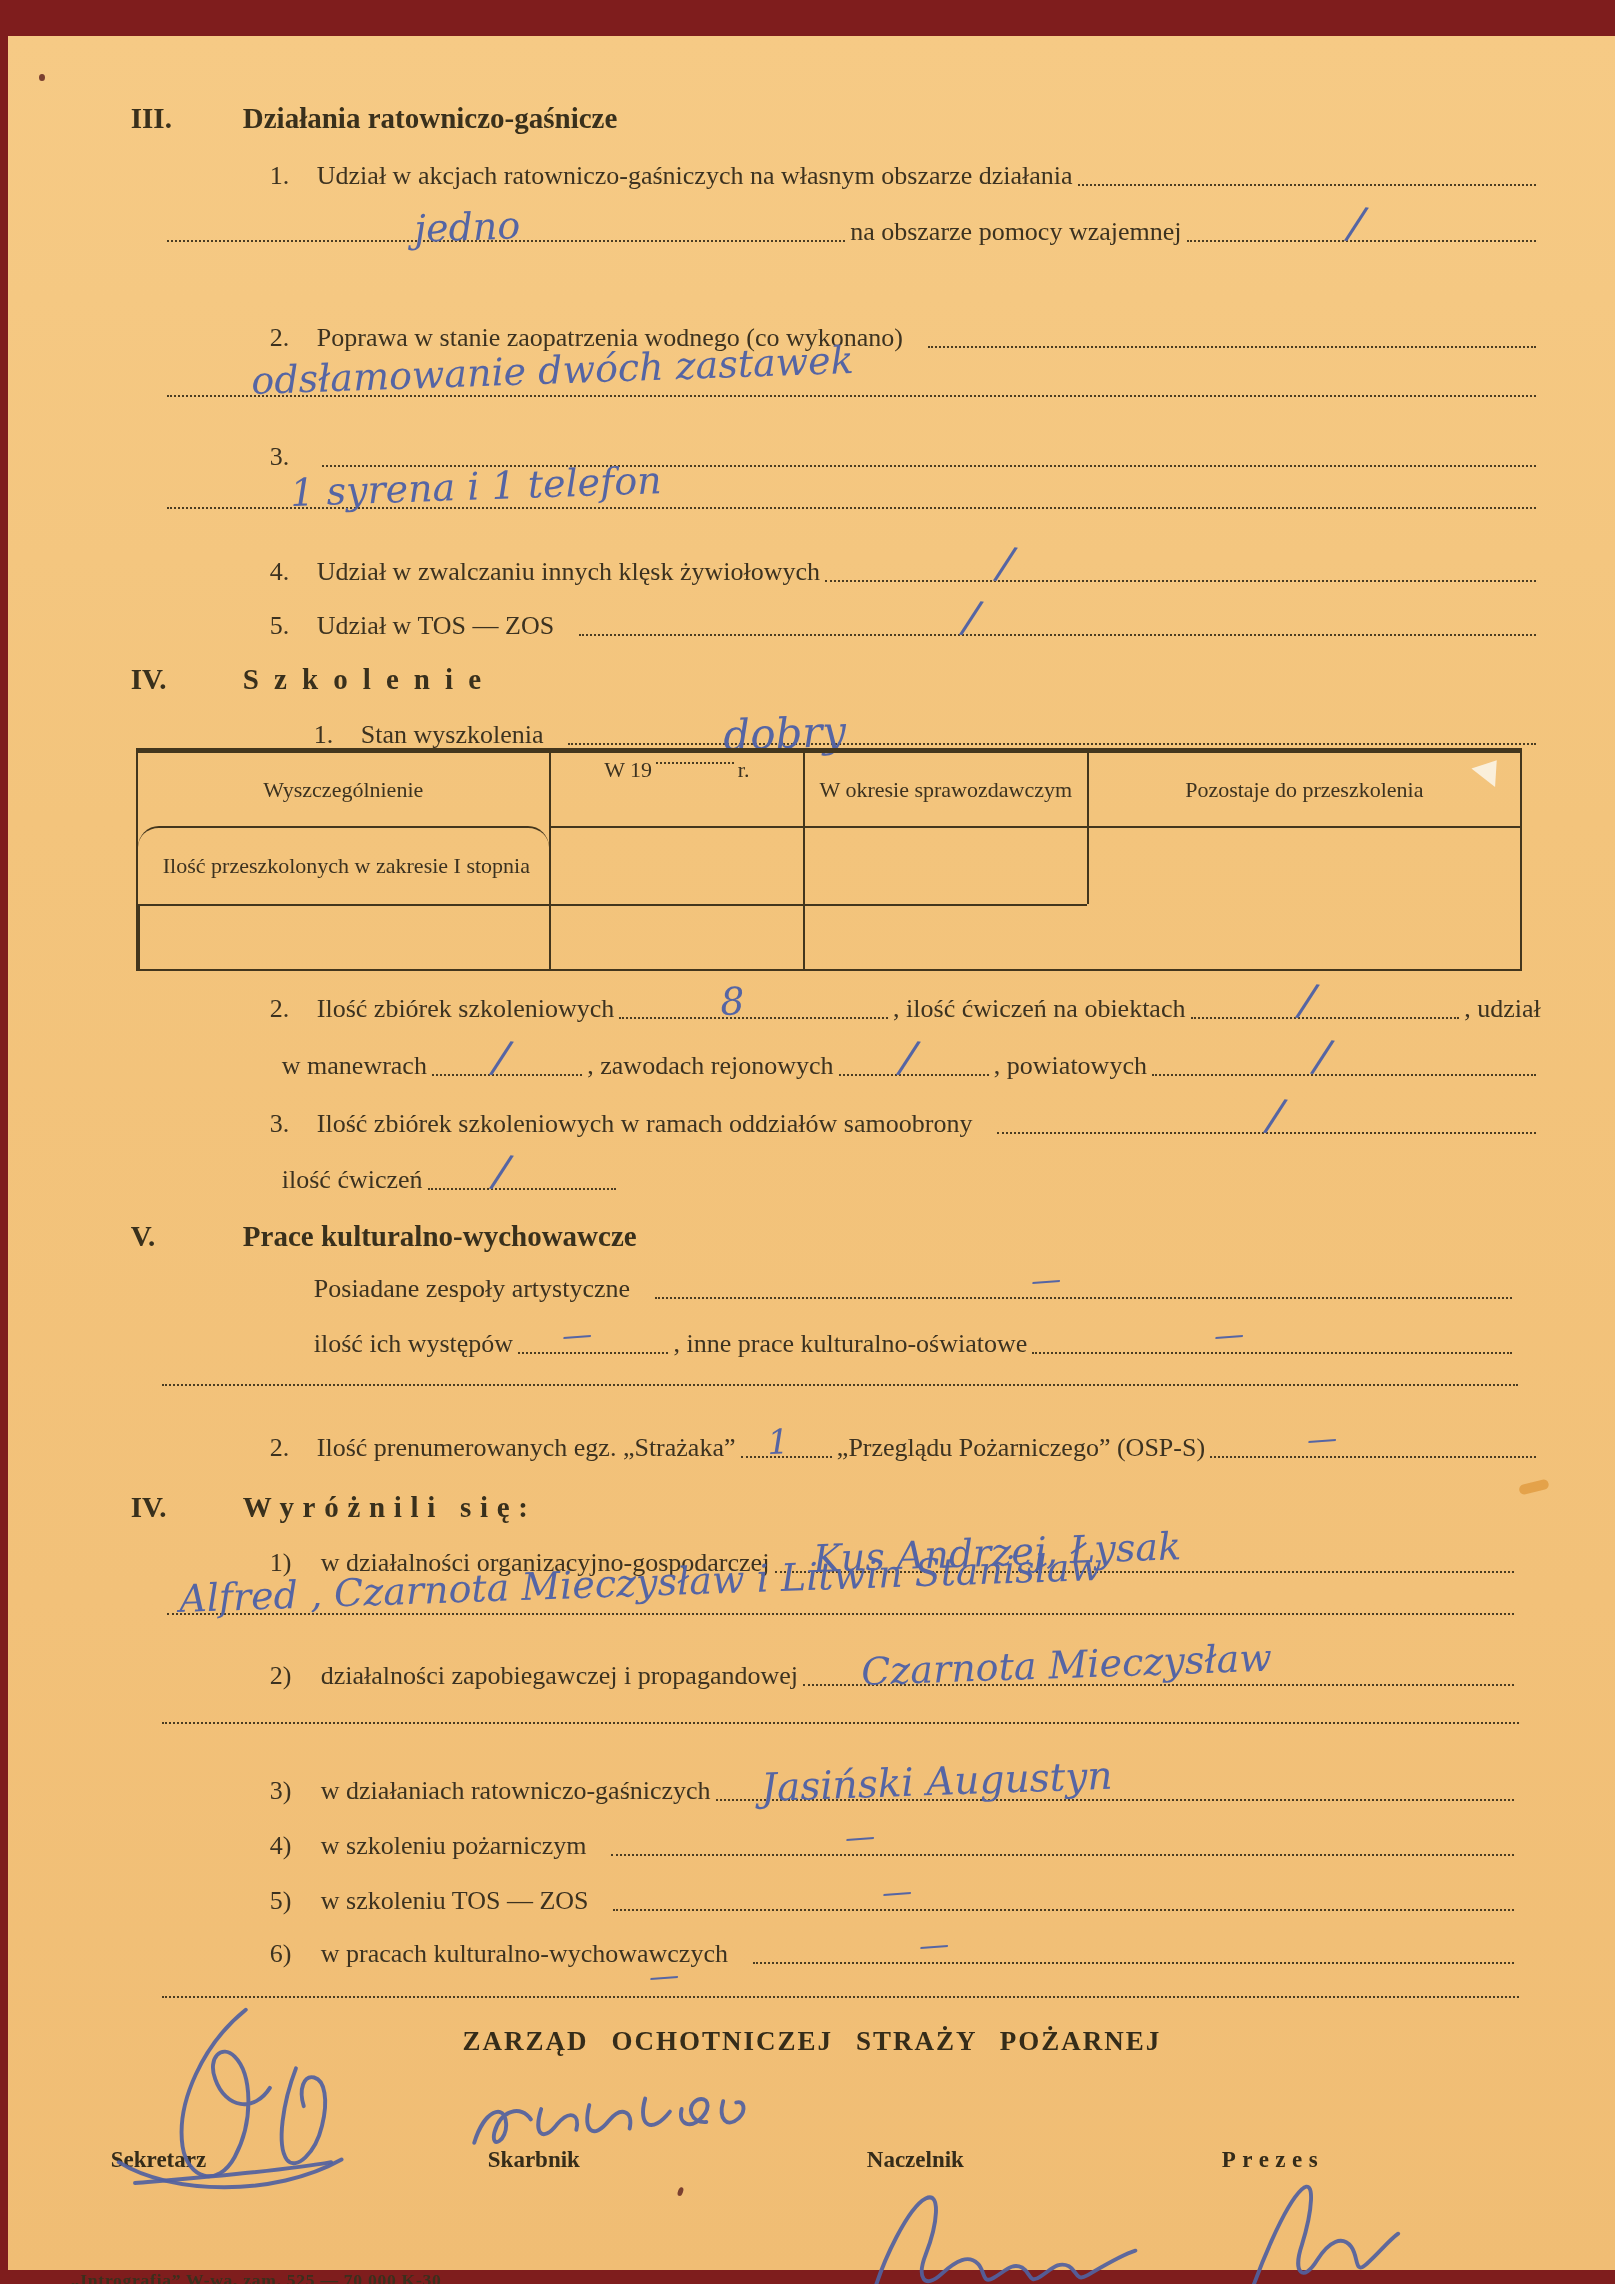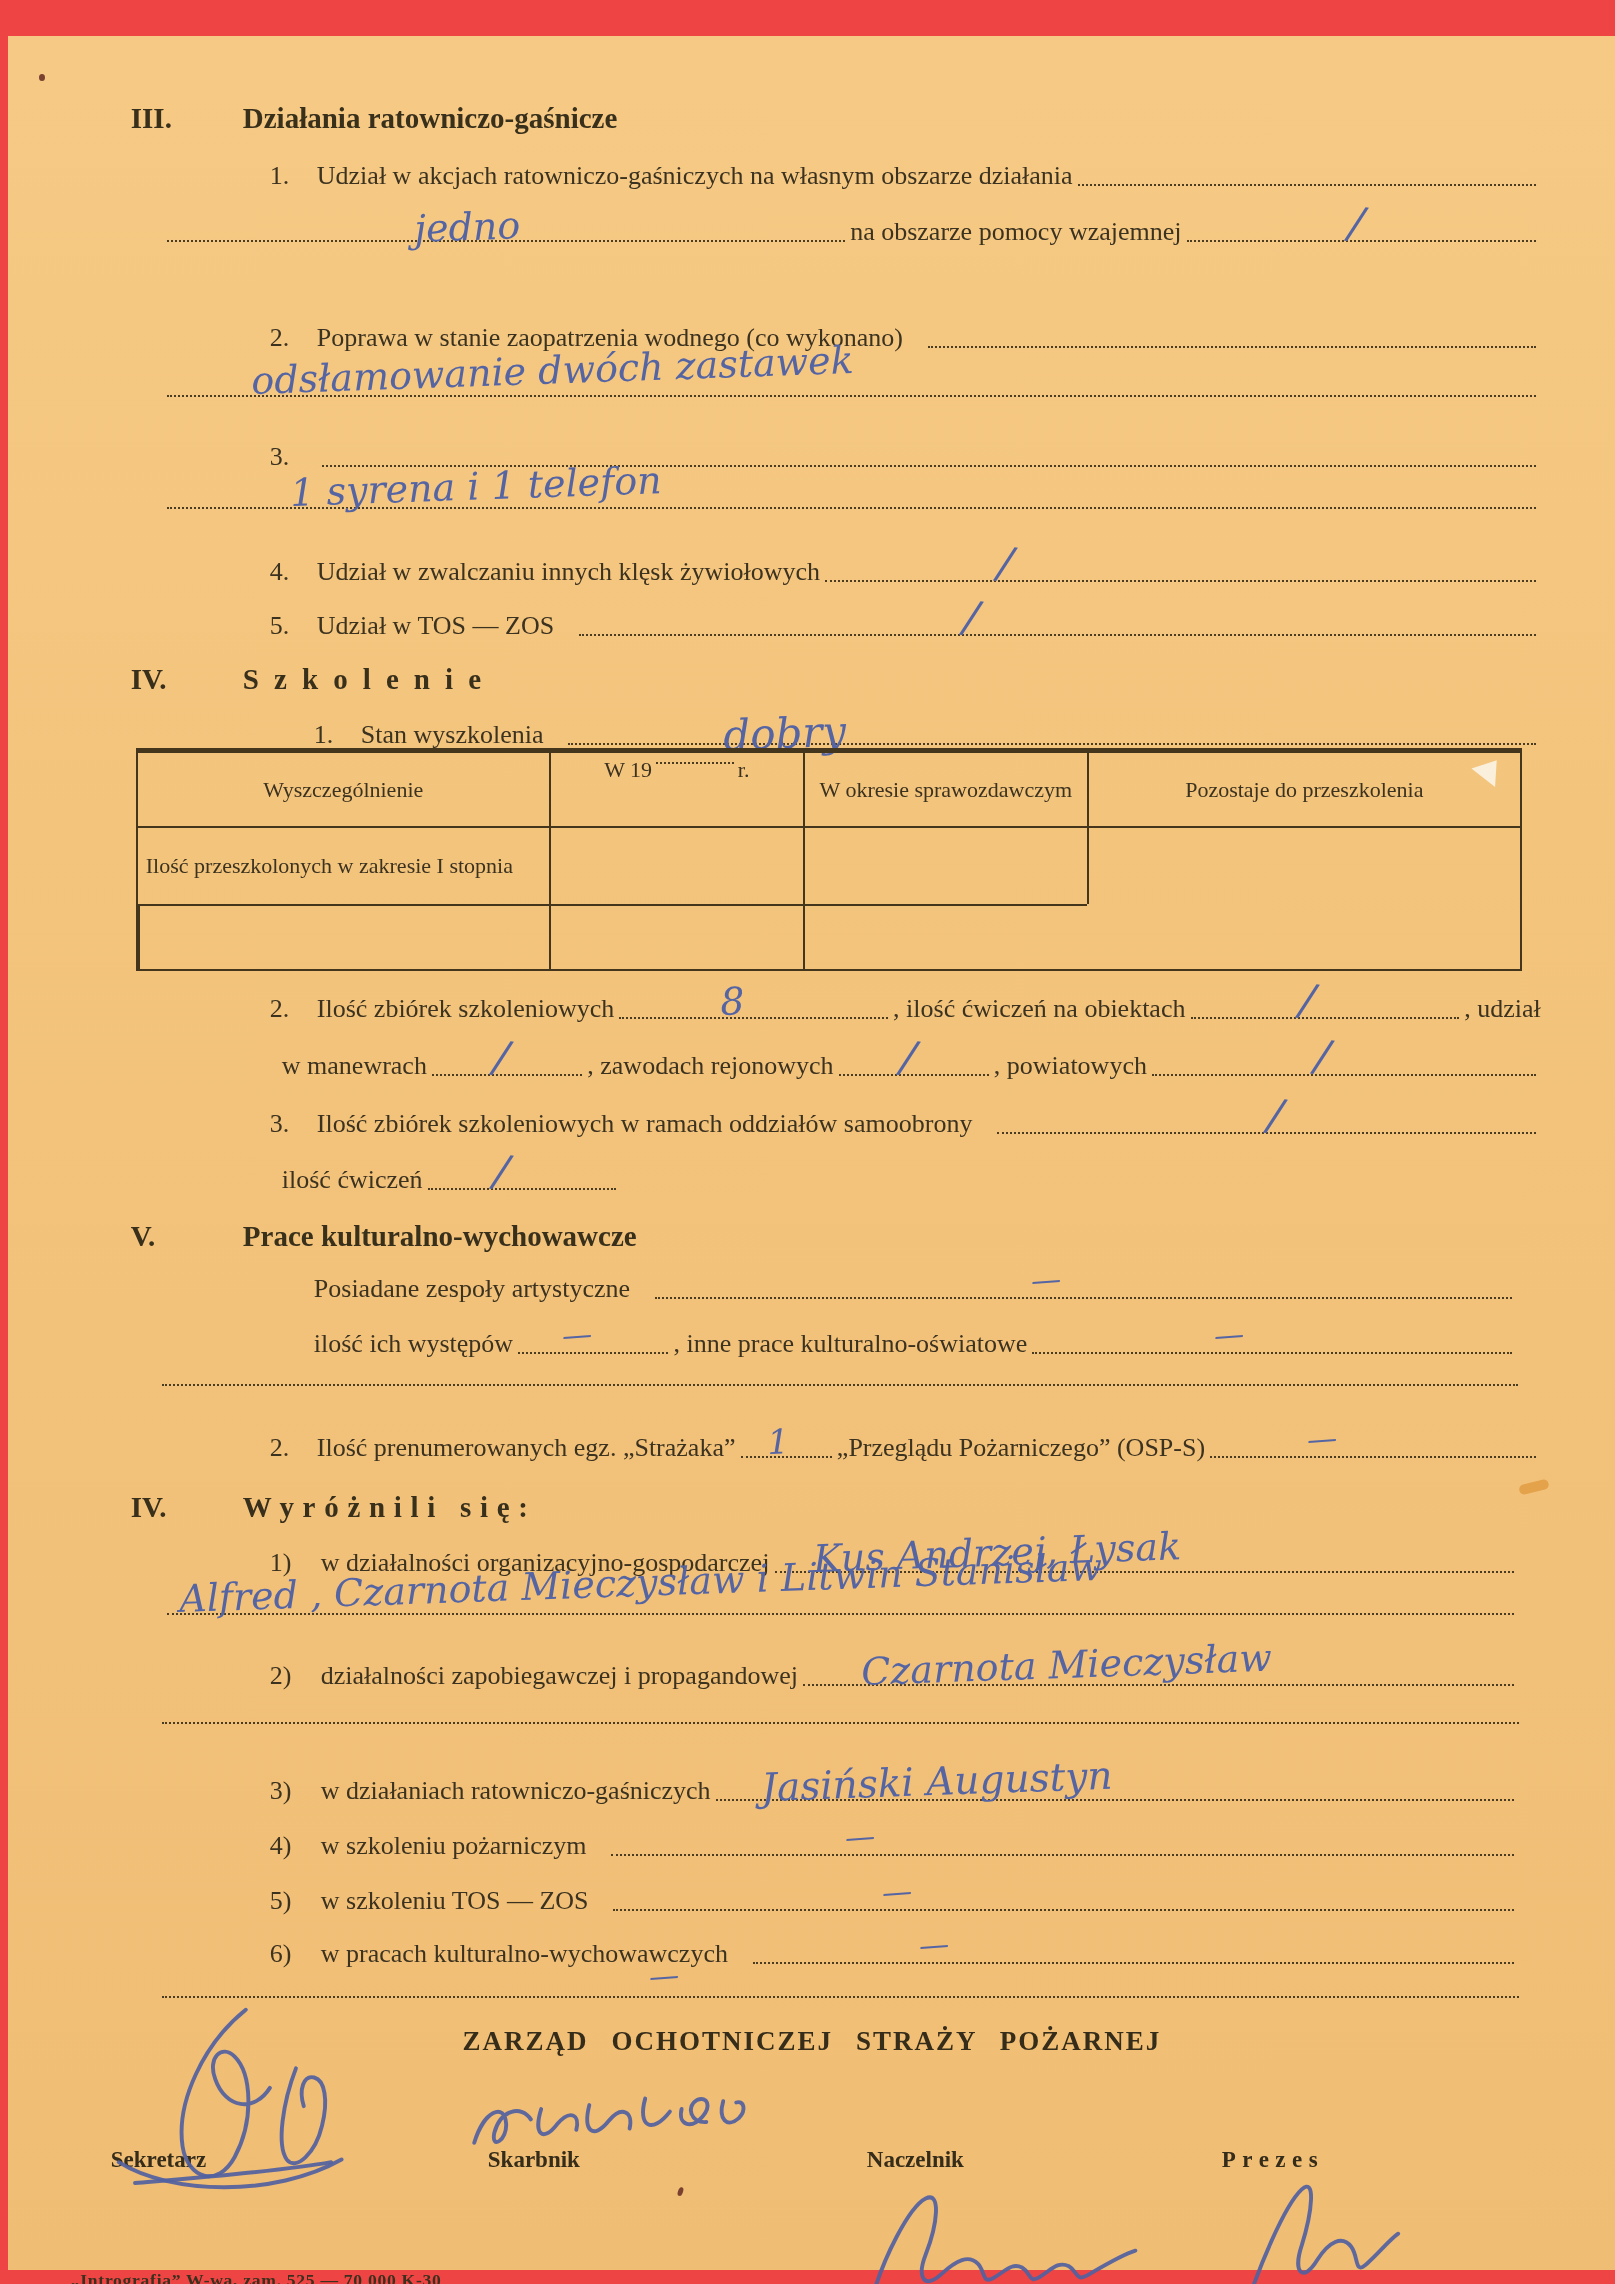--- a/index.html
+++ b/index.html
@@ -1,16 +1,16 @@
 <!DOCTYPE html>
 <html lang="pl" style="font-size:10.4px"><head>
 <meta charset="utf-8">
 <style>
   html,body{margin:0;padding:0;background:#ffffff;}
-  #stage{position:relative;width:1616px;height:2284px;background:#ef4444;overflow:hidden;
+  #stage{position:relative;width:1616px;height:2284px;background:#7f1d1d;overflow:hidden;
          font-family:"Liberation Serif","DejaVu Serif",serif;}
   #paper{position:absolute;left:7.8px;top:36px;width:1608px;height:2234px;
          background:linear-gradient(180deg,#f6ca85 0%,#f3c47c 35%,#f2c179 70%,#f0bd74 100%);
          color:#3c3220;}
   .row{position:absolute;display:flex;align-items:flex-end;white-space:nowrap;
        font-size:26px;line-height:1.2;color:#3c3220;}
   .num{flex:none;width:47px;}
   .num-wide{flex:none;width:51px;}
   .lbl{flex:none;}
   .dl{flex:1 1 auto;min-width:33px;border-bottom:2.6px dotted #4a3c22;height:6.5px;
@@ -29,22 +29,22 @@
   
   #train-table{position:absolute;left:128px;top:712px;width:1382px;height:216px;
      border:2.6px solid #43361d;border-top:5.9px solid #43361d;display:grid;
      grid-template-columns:411px 254px 284px 1fr;grid-template-rows:73px 78px 1fr;
      font-size:22px;color:#3c3220;}
   #train-table .cell{border-left:2px solid #43361d;border-top:2px solid #43361d;
      display:flex;align-items:center;justify-content:center;text-align:center;
      padding:2.6px 9px;line-height:1.25;}
   #train-table .cell.first{border-left:none;}
   #train-table .cell.toprow{border-top:none;}
-  #train-table .cell.rowlabel{justify-content:flex-start;text-align:left;padding-left:8px;
-     white-space:normal;}
+  #train-table .cell.rowlabel{justify-content:flex-start;text-align:left;padding-left:25px;
+     white-space:normal;border-radius:21px;}
   #train-table .hdr2{display:flex;align-items:flex-start;}
   #train-table .hdr2 .dl{min-width:59px;flex:none;width:78px;border-bottom-width:2px;margin:0 3.9px 5.2px 3.9px;}
   .board-title{position:absolute;left:0;width:1608px;text-align:center;font-weight:bold;
      font-size:27px;letter-spacing:2px;word-spacing:14.3px;color:#352c19;}
   .role{position:absolute;font-weight:bold;font-size:23px;color:#352c19;}
   .role.spaced{letter-spacing:6.5px;}
   .sig{position:absolute;pointer-events:none;}
   .sig path{fill:none;stroke:#5161a0;stroke-width:6;stroke-linecap:round;opacity:.92;}
   .footer{position:absolute;font-weight:bold;font-size:17.6px;color:#3a301d;letter-spacing:0.7px;}
   .smudge{position:absolute;background:#e09a3f;opacity:.8;border-radius:6.5px;}

